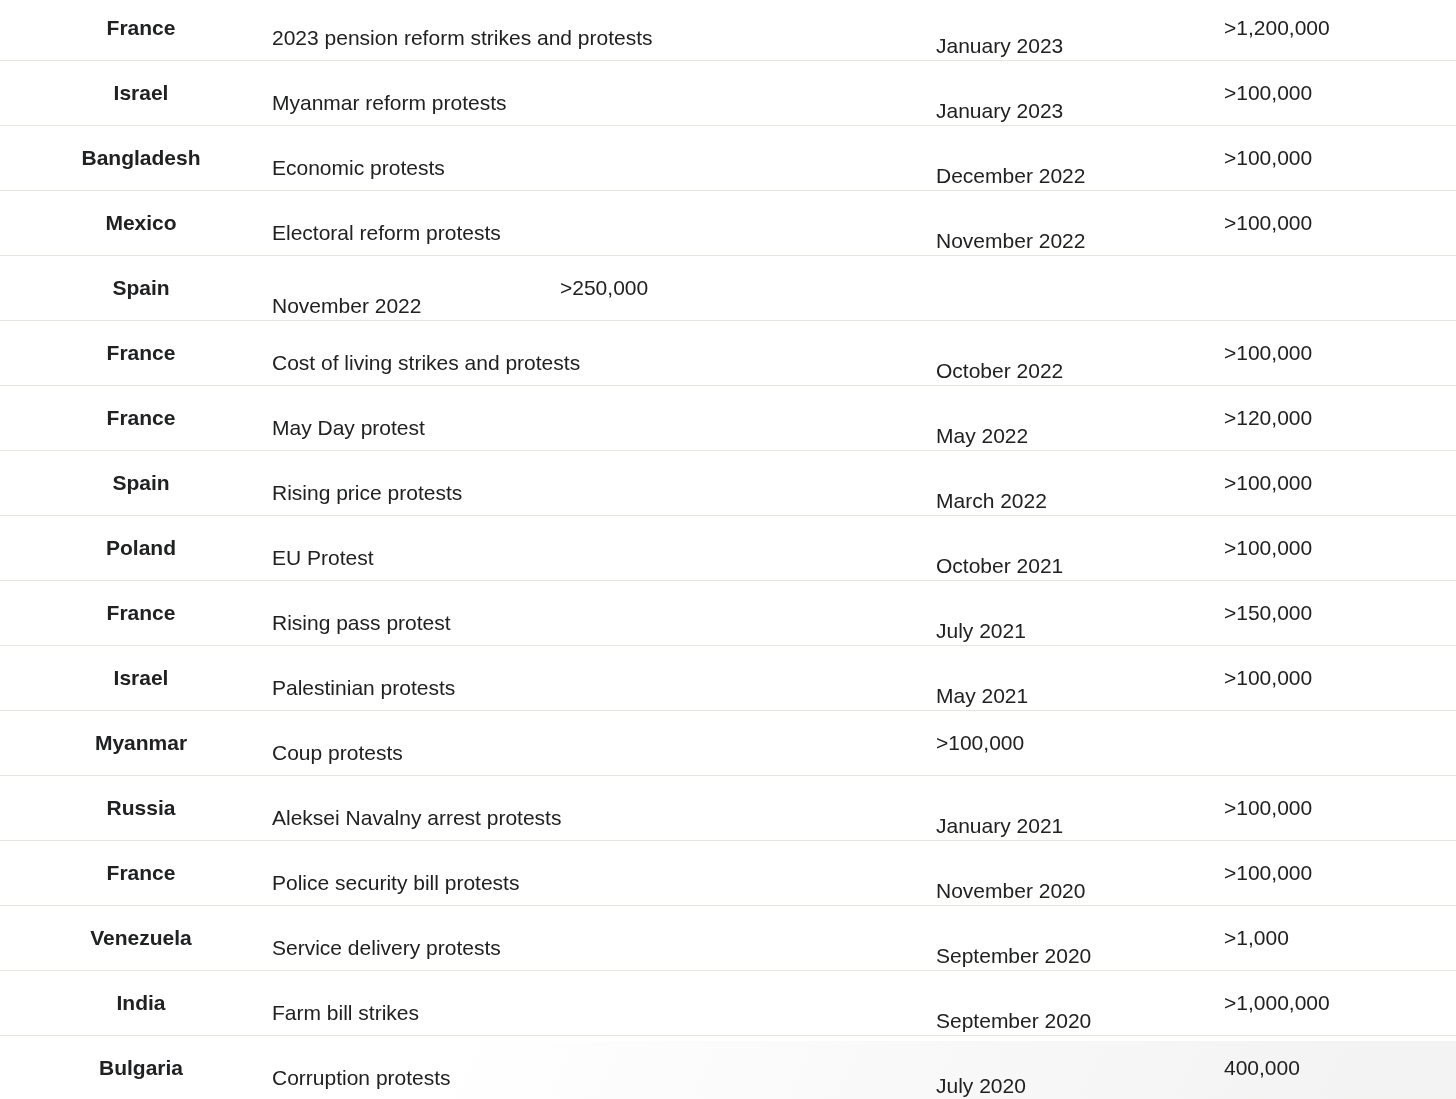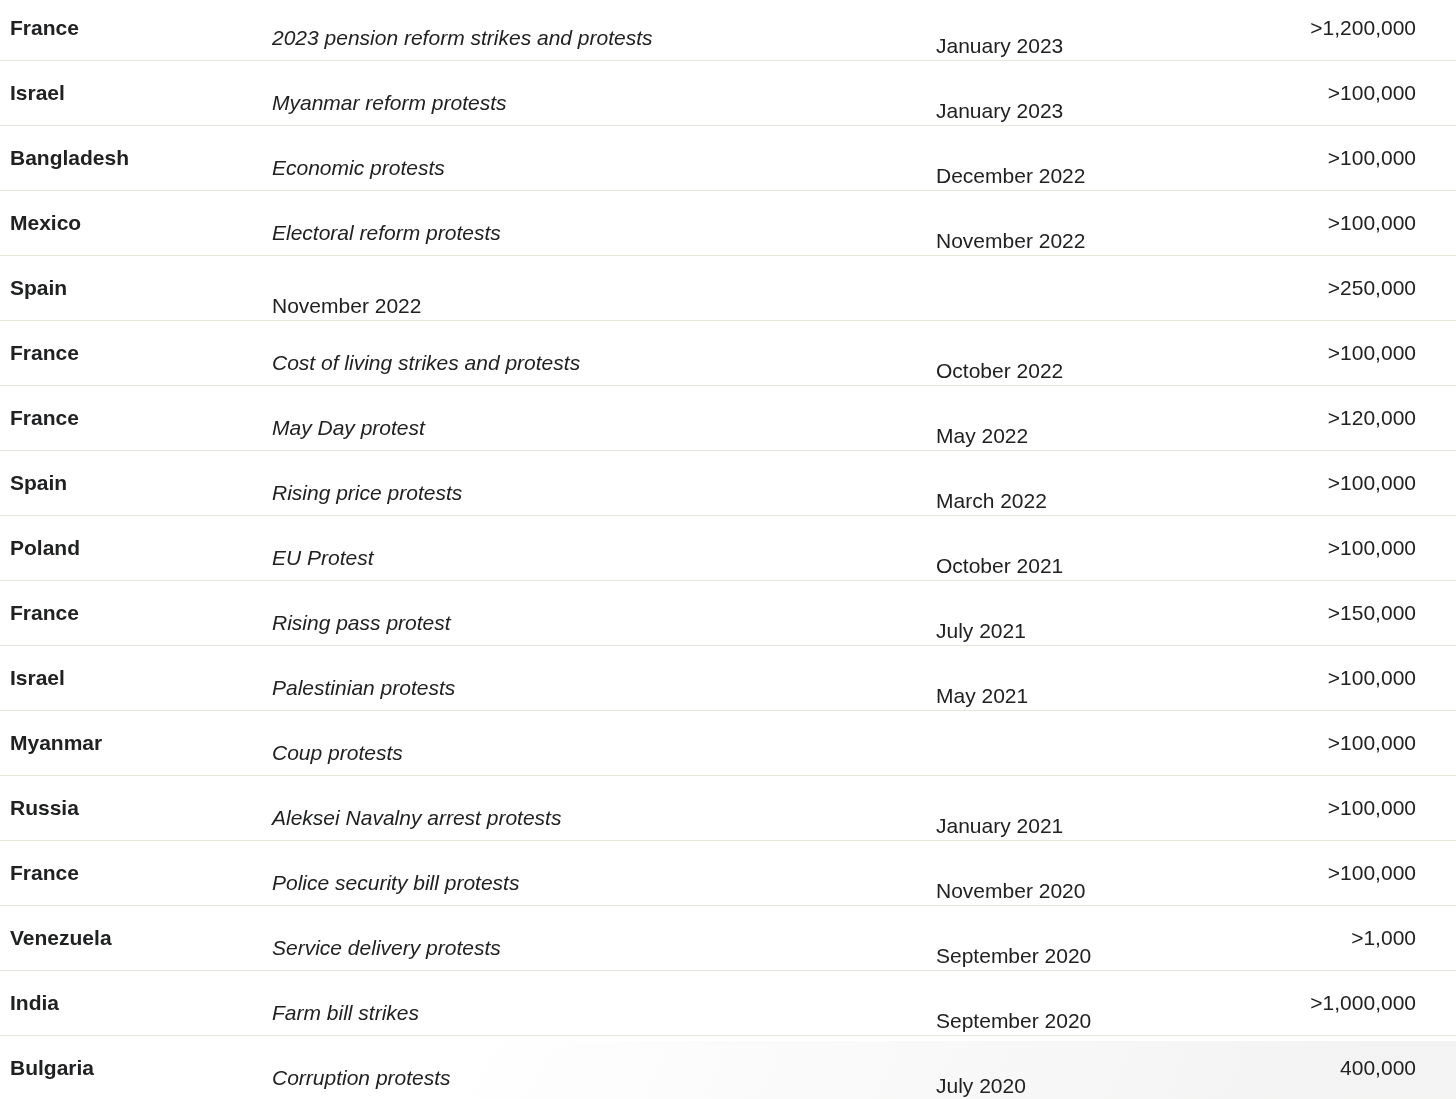--- a/index.html
+++ b/index.html
@@ -30,38 +30,38 @@
     font-size: 21px;
     line-height: 1.2;
     background: #ffffff;
   }
   .cell-country {
     width: 272px;
     padding-left: 10px;
     box-sizing: border-box;
     font-weight: bold;
     flex-shrink: 0;
+    text-align: center;
   }
   .cell-event {
     width: 664px;
     box-sizing: border-box;
-    font-style: italic;
     flex-shrink: 0;
     margin-top: 20px;
   }
   .cell-date {
     width: 288px;
     box-sizing: border-box;
     flex-shrink: 0;
     margin-top: 36px;
   }
   .cell-size {
     flex: 1;
-    text-align: right;
-    padding-right: 40px;
+    text-align: left;
+    padding-right: 8px;
     box-sizing: border-box;
   }
   .bottom-fade {
     position: absolute;
     left: 0;
     right: 0;
     bottom: 0;
     height: 58px;
     pointer-events: none;
     background: linear-gradient(115deg, rgba(0,0,0,0) 30%, rgba(40,38,34,0.055) 92%);

